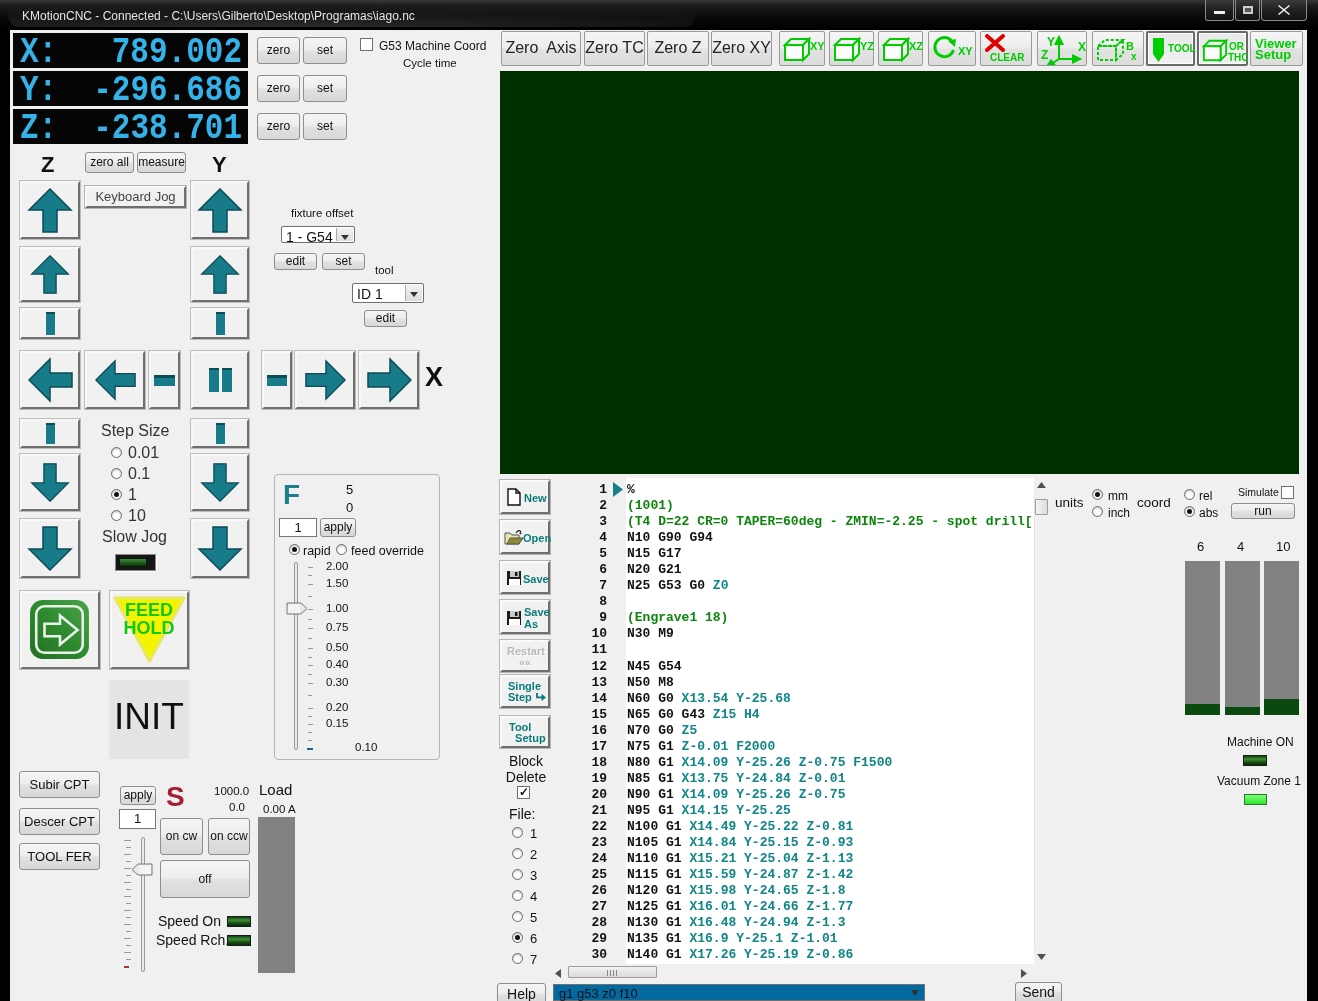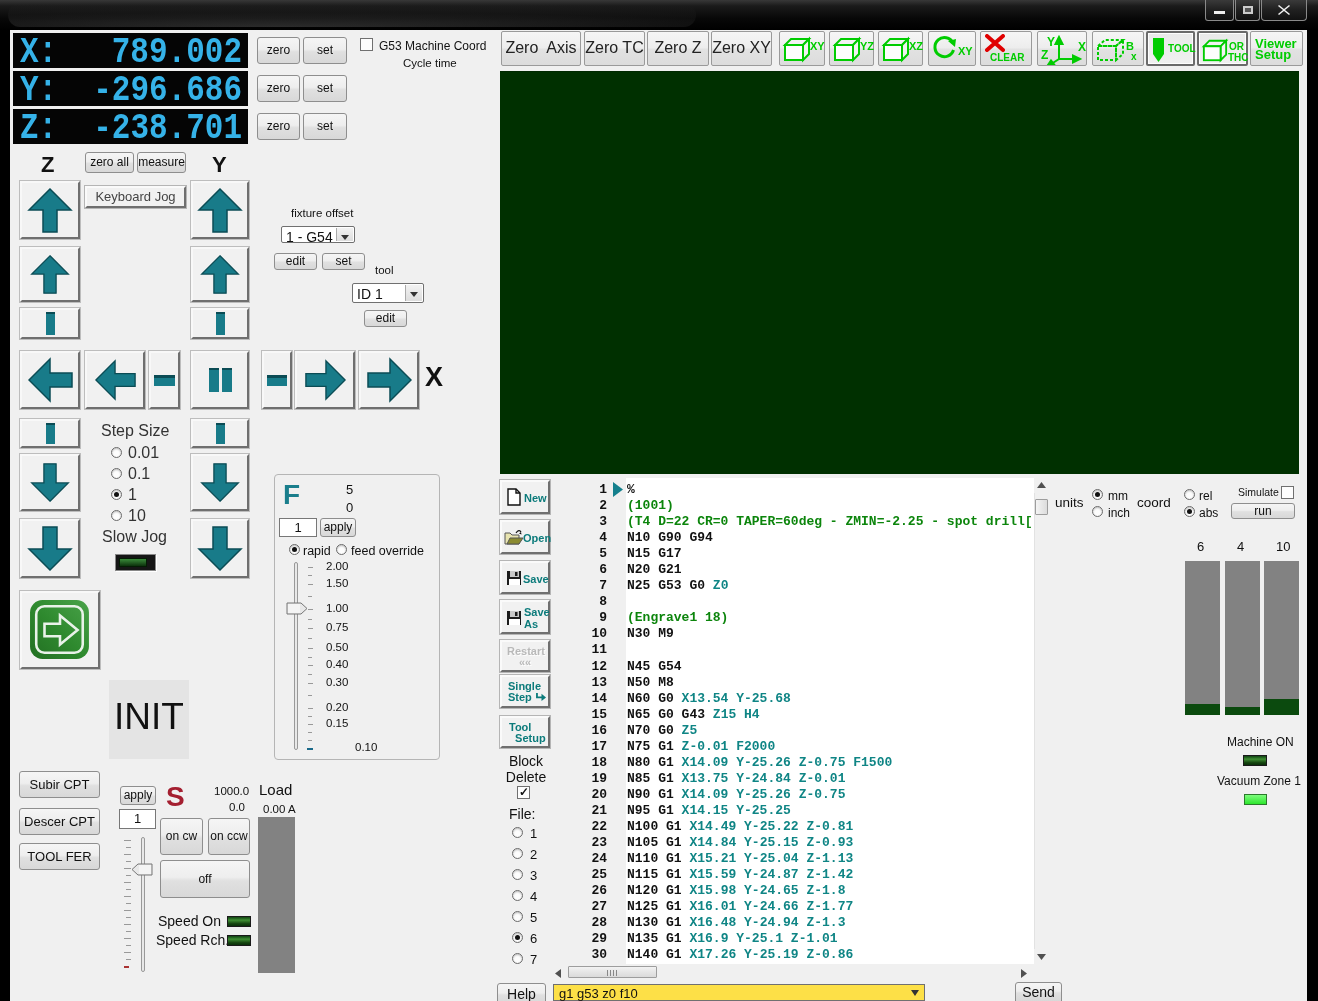--- a/index.html
+++ b/index.html
@@ -36,20 +36,21 @@
 .code b { font-weight:bold; color:#0c850c; }
 .lnum { position:absolute; font-family:"Liberation Mono", monospace; font-weight:bold; font-size:13px; color:#111; width:30px; text-align:right; height:16px; line-height:16px; }
 .tick { position:absolute; background:#999; }
 .led { position:absolute; border:1px solid #1a1a1a; background:linear-gradient(180deg,#185018 8%,#3f8f33 35%,#14430f 75%,#0a300a); }
 </style>
 </head>
 <body>
 <div id="app">
   <div id="titlebar"></div>
   <div style="position:absolute;left:8px;top:3px;width:688px;height:24px;border-radius:12px;background:radial-gradient(ellipse 120% 100% at 40% 100%, rgba(120,120,120,0.35), rgba(60,60,60,0.15) 60%, rgba(0,0,0,0) 100%);"></div>
+  <div id="titletext">KMotionCNC - Connected - C:\Users\Gilberto\Desktop\Programas\iago.nc</div>
   <div class="winbtn" style="left:1205px;width:29px;border-radius:0 0 3px 3px;"><span style="display:inline-block;width:11px;height:3px;background:#eee;margin-top:10px;"></span></div>
   <div class="winbtn" style="left:1235px;width:25px;border-radius:0 0 3px 3px;"><span style="display:inline-block;width:10px;height:8px;border:2px solid #ccc;background:#555;margin-top:5px;"></span></div>
   <div class="winbtn" style="left:1261px;width:46px;border-radius:0 0 4px 4px;"><svg width="12" height="10" viewBox="0 0 12 10" style="margin-top:5px;">
         <path d="M1 0 L6 4 L11 0 L12 1 L7 5 L12 9 L11 10 L6 6 L1 10 L0 9 L5 5 L0 1 Z" fill="#f0f0f0"></path>
       </svg></div>
   <div id="client"></div>
 
   <div class="dro" style="top:33px;">
       <span class="ax">X:</span>
       <span class="val">789.002</span>
@@ -279,20 +280,27 @@
         <defs>
           <linearGradient id="gg" x1="1" y1="0" x2="0" y2="1">
             <stop offset="0" stop-color="#4aa34a"></stop>
             <stop offset="0.5" stop-color="#2f8a2f"></stop>
             <stop offset="1" stop-color="#226f22"></stop>
           </linearGradient>
         </defs>
         <rect x="1" y="1" width="57" height="57" rx="12" fill="url(#gg)"></rect>
         <rect x="7" y="7" width="45" height="45" rx="8" fill="none" stroke="#e9f2e9" stroke-width="2.5"></rect>
         <polygon points="15,24 30,24 30,16 47,30 30,44 30,36 15,36" fill="none" stroke="#e9f2e9" stroke-width="2.5"></polygon>
+      </svg>
+  </div>
+  <div class="jbtn" style="left:110px;top:591px;width:79px;height:78px;">
+    <svg width="75" height="73" viewBox="0 0 75 73" style="position:absolute;left:0px;top:0px;">
+        <polygon points="3,5 72,5 37.5,68" fill="#f4f400" stroke="#e8e860" stroke-width="3" stroke-linejoin="round"></polygon>
+        <text x="37" y="23" font-family="Liberation Sans" font-size="18" font-weight="bold" fill="#10c810" text-anchor="middle">FEED</text>
+        <text x="37" y="41" font-family="Liberation Sans" font-size="18" font-weight="bold" fill="#10c810" text-anchor="middle">HOLD</text>
       </svg>
   </div>
   <div class="abs" style="left:109px;top:680px;width:80px;height:79px;background:#e4e4e4;color:#111;font-size:37px;text-align:center;line-height:74px;letter-spacing:0px;">INIT</div>
 
   <div class="btn7" style="left:19px;top:771px;width:81px;height:27px;font-size:13px;line-height:25px;">Subir CPT</div>
   <div class="btn7" style="left:19px;top:808px;width:81px;height:27px;font-size:13px;line-height:25px;">Descer CPT</div>
   <div class="btn7" style="left:19px;top:843px;width:81px;height:27px;font-size:13px;line-height:25px;">TOOL FER</div>
 
   <div class="abs" style="left:274px;top:474px;width:166px;height:286px;border:1px solid #b5b5b5;border-radius:4px;"></div>
   <div class="lbl" style="left:283px;top:479px;font-size:28px;font-weight:bold;color:#1a7e8c;">F</div>
@@ -550,21 +558,21 @@
       <div style="position:absolute;left:0;bottom:0;width:35px;height:8px;background:#0b4a0e;"></div>
     </div>
   <div class="abs" style="left:1264px;top:561px;width:35px;height:154px;background:#828282;">
       <div style="position:absolute;left:0;bottom:0;width:35px;height:16px;background:#0b4a0e;"></div>
     </div>
   <div class="lbl" style="left:1227px;top:735px;font-size:12px;">Machine ON</div>
   <div class="led" style="left:1243px;top:755px;width:24px;height:11px;"></div>
   <div class="lbl" style="left:1217px;top:774px;font-size:12px;">Vacuum Zone 1</div>
   <div class="abs" style="left:1244px;top:794px;width:23px;height:11px;border:1px solid #2a7a2a;background:linear-gradient(180deg,#7dfc7d,#2ee62e);"></div>
 
-  <div class="abs" style="left:553px;top:984px;width:372px;height:17px;background:#fde047;border:1px solid #707070;">
+  <div class="abs" style="left:553px;top:984px;width:372px;height:17px;background:#0369a1;border:1px solid #707070;">
       <span style="position:absolute;left:5px;top:1px;font-size:13px;color:#111;">g1 g53 z0 f10</span>
       <span style="position:absolute;right:5px;top:5px;border:4px solid transparent;border-top:6px solid #333;"></span>
     </div>
   <div class="btn7" style="left:1015px;top:982px;width:47px;height:20px;font-size:14px;line-height:18px;border-radius:3px 3px 0 0;">Send</div>
 
   <div class="lbl" style="left:101px;top:422px;font-size:16px;color:#333;">Step Size</div>
   <div class="radio" style="left:111px;top:447px;"></div>
     <div class="lbl" style="left:128px;top:444px;font-size:16px;color:#333;">0.01</div>
   <div class="radio" style="left:111px;top:468px;"></div>
     <div class="lbl" style="left:128px;top:465px;font-size:16px;color:#333;">0.1</div>

